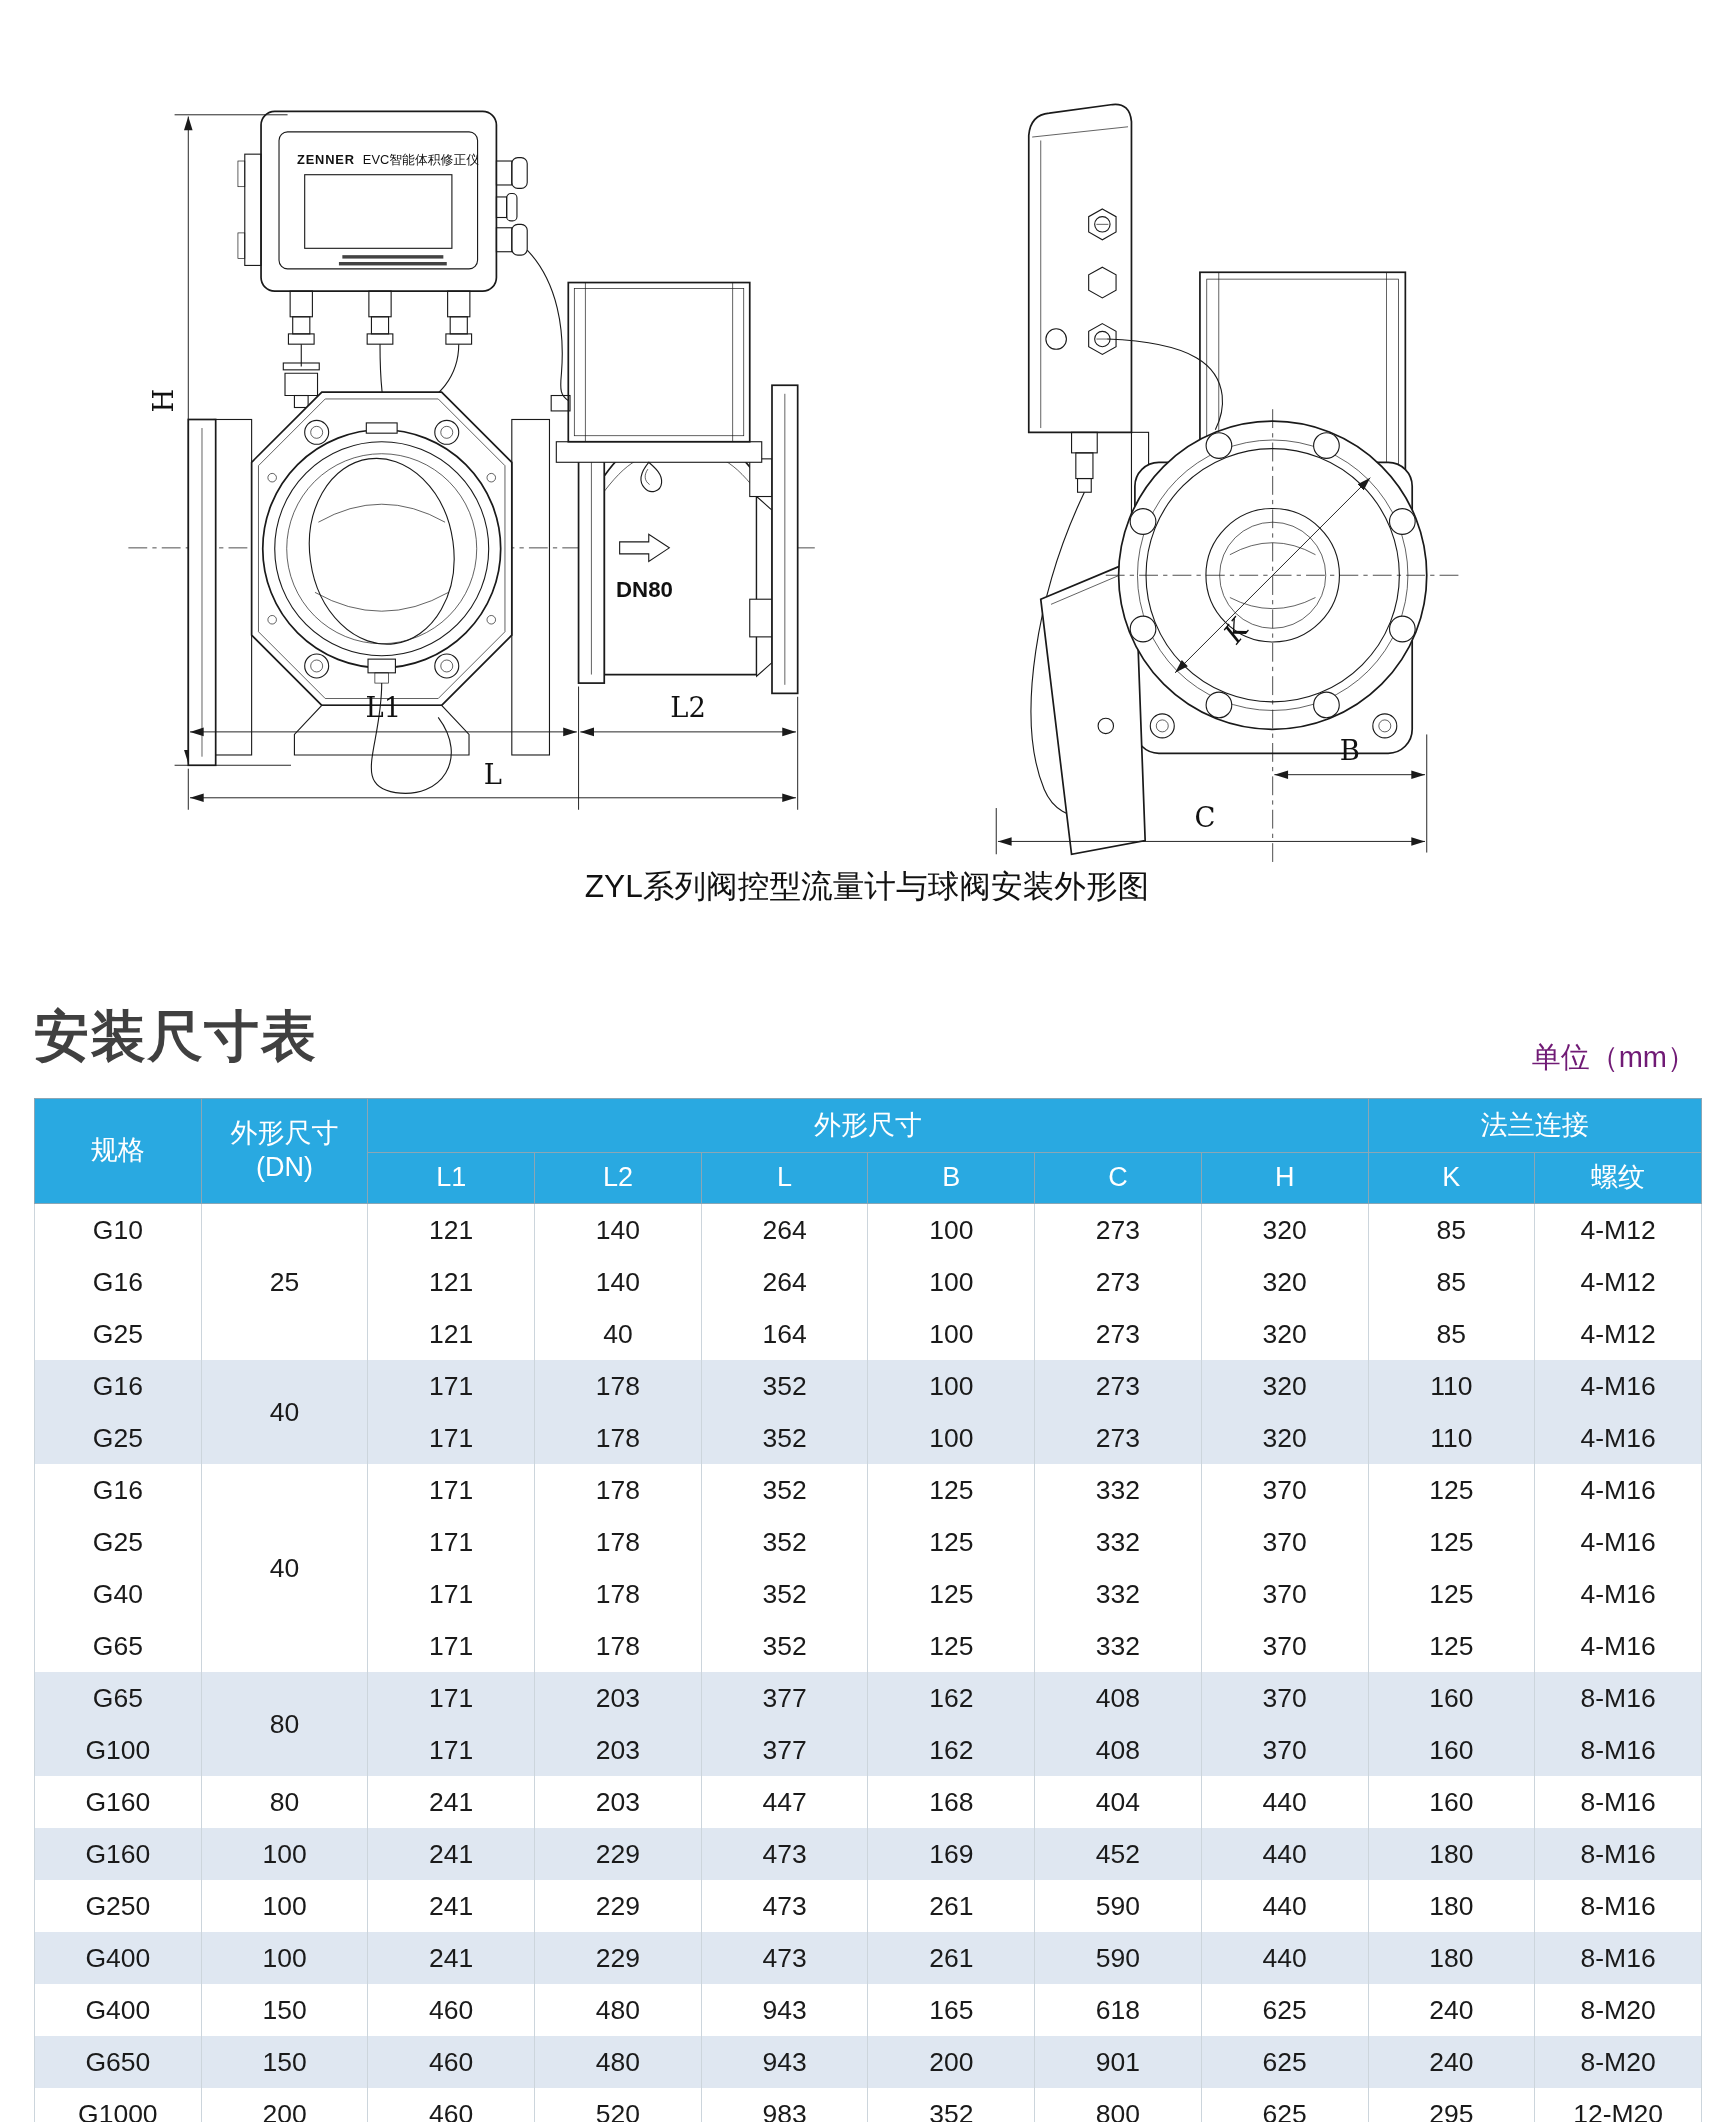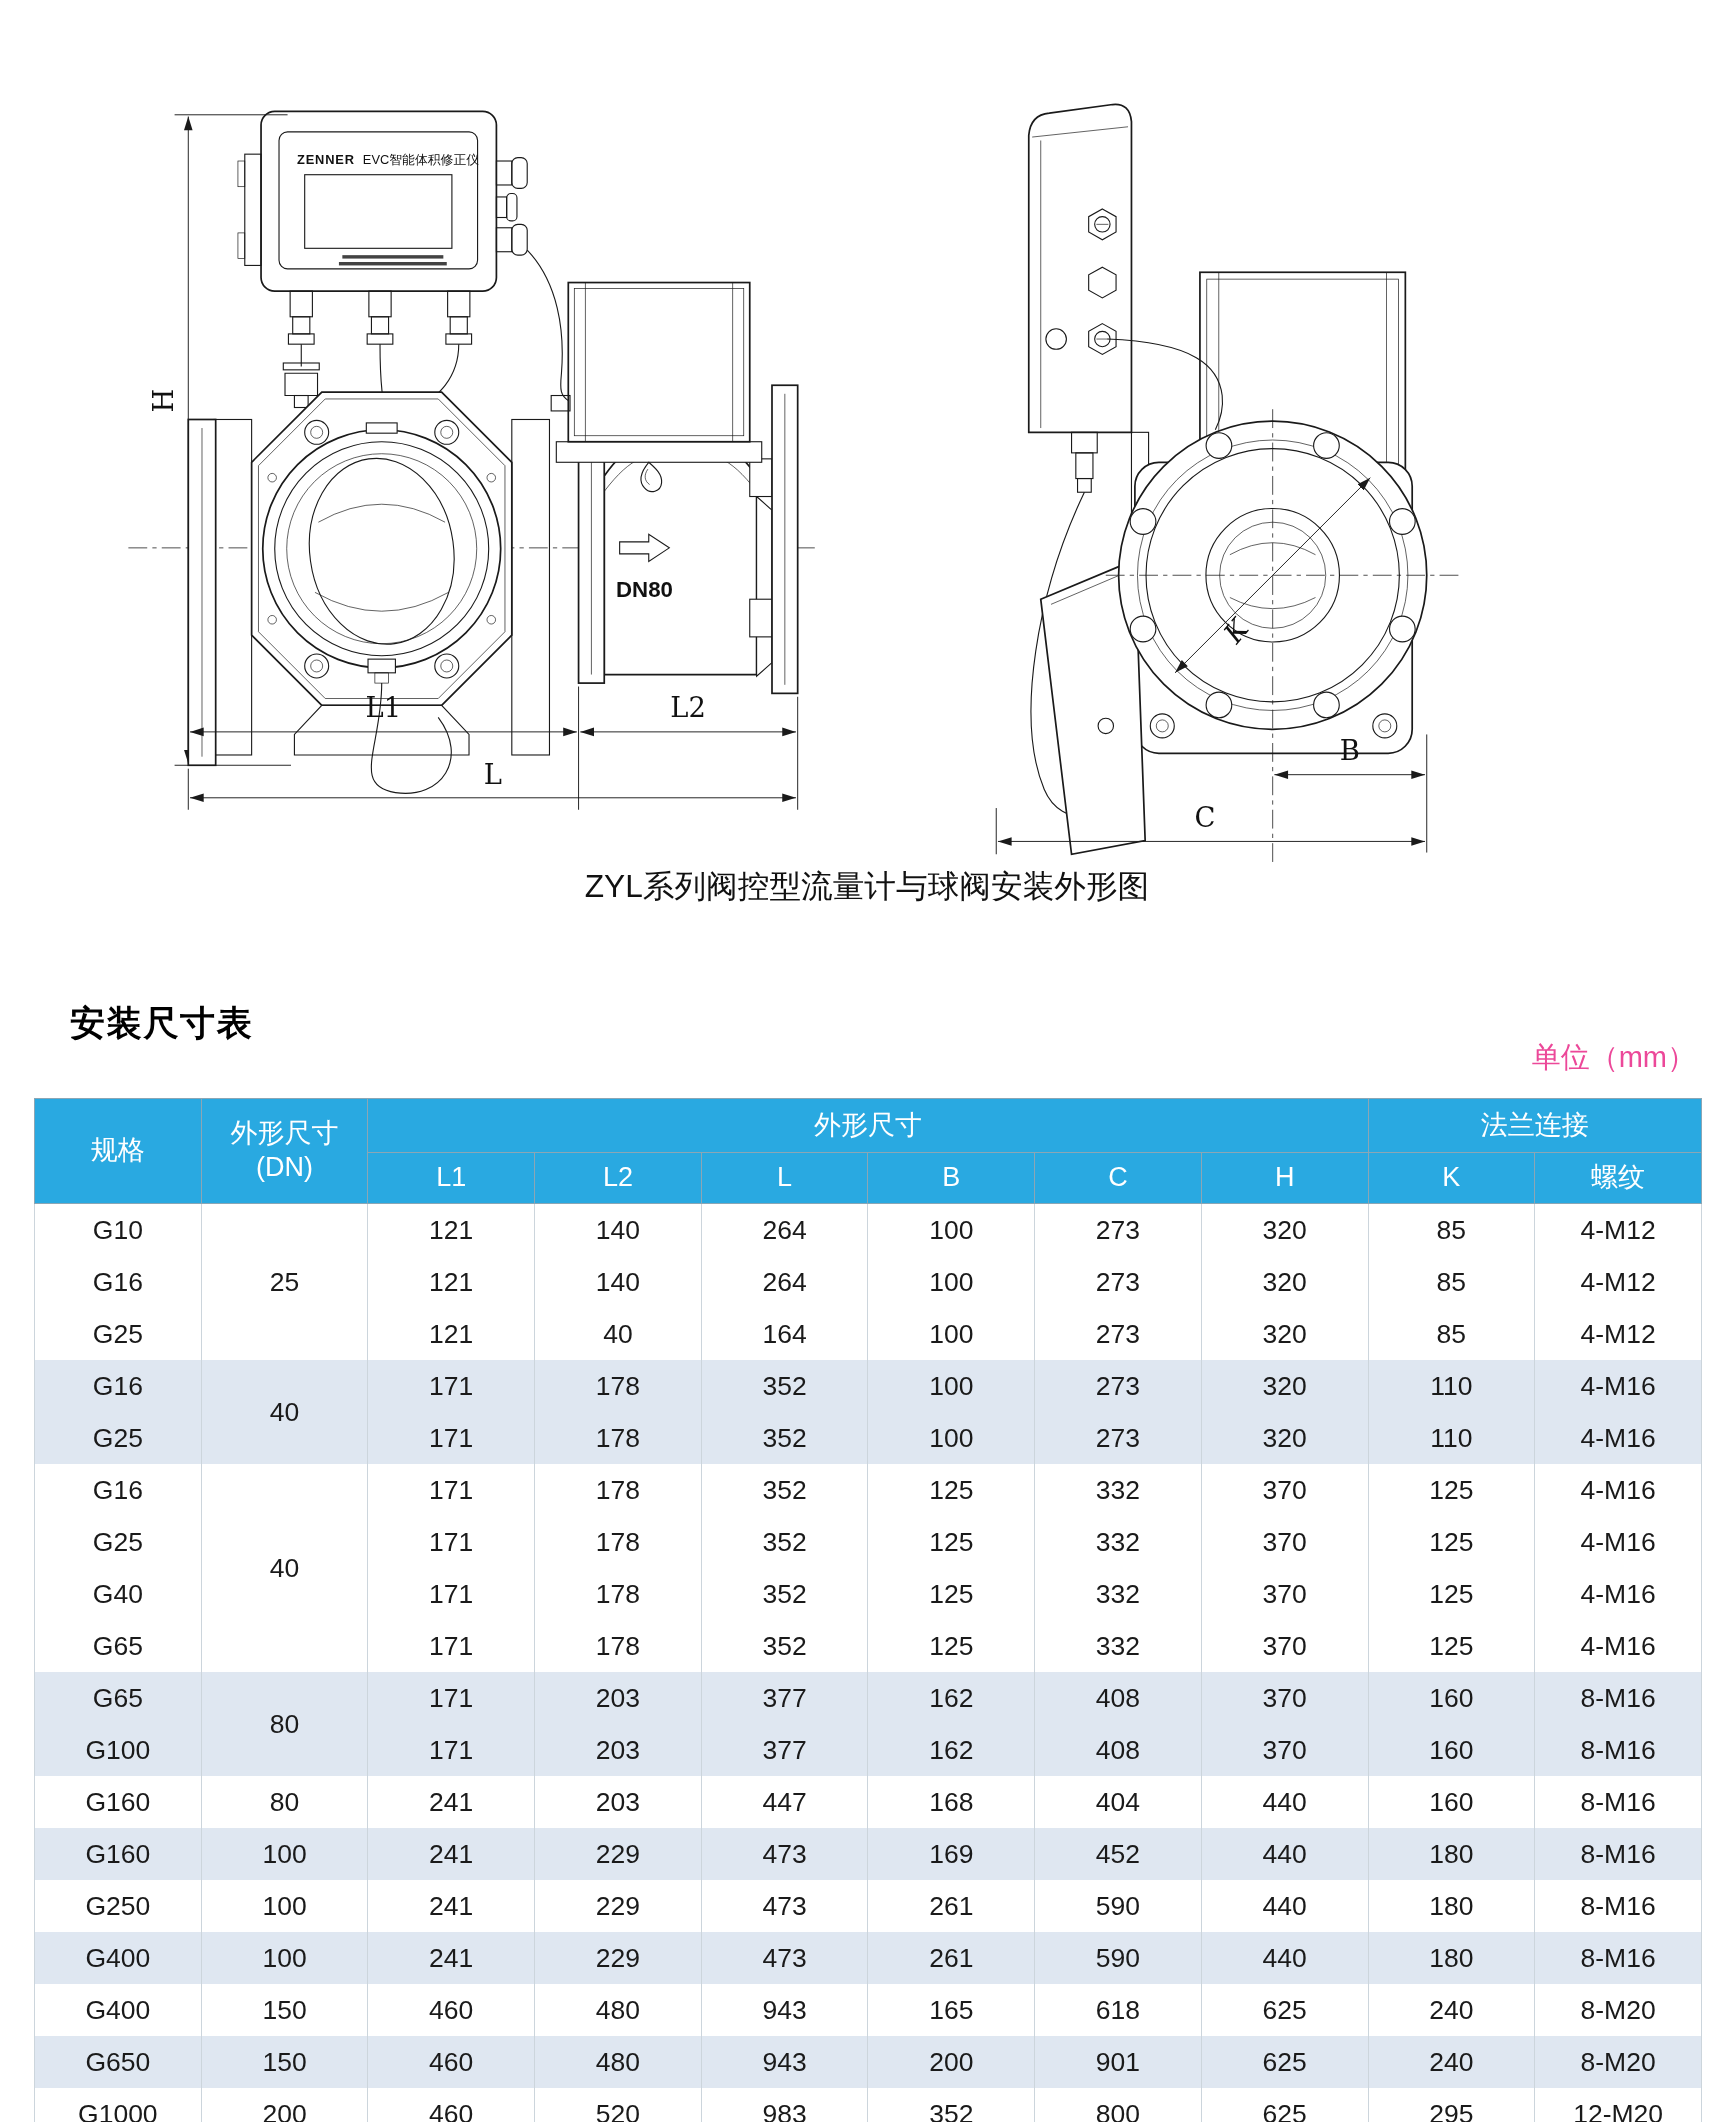--- a/index.html
+++ b/index.html
@@ -9,22 +9,22 @@
   .ln{stroke:#1a1a1a;fill:none;}
   .thick{stroke-width:2;}
   .med{stroke-width:1.3;}
   .thin{stroke-width:0.8;}
   .white{fill:#ffffff;}
   .cl{stroke:#1a1a1a;stroke-width:0.9;fill:none;stroke-dasharray:22 6 5 6;}
   .dim{stroke:#1a1a1a;stroke-width:1.1;fill:none;}
   .dimtxt{font-family:"DejaVu Serif","Liberation Serif",serif;font-size:32px;fill:#111;}
   .smtxt{font-family:"Liberation Sans",sans-serif;fill:#111;}
   .fineprint{fill:#222;opacity:.85;}
-  .section-title{position:absolute;left:34px;top:1000px;font-size:35px;font-weight:700;color:#000000;letter-spacing:1.7px;margin-left:36px;}
-  .unit-note{position:absolute;right:38px;top:1038px;font-size:29px;color:#ec4899;}
+  .section-title{position:absolute;left:34px;top:1000px;font-size:55px;font-weight:700;color:#404040;letter-spacing:1.7px;}
+  .unit-note{position:absolute;right:38px;top:1038px;font-size:29px;color:#701a75;}
   .tbl-wrap{position:absolute;left:34px;top:1098px;width:1668px;}
   table.dims{width:100%;border-collapse:collapse;table-layout:fixed;border-bottom:3.4px solid #a5b3bf;}
   table.dims th{background:#29a9e1;color:#ffffff;font-weight:500;font-size:27px;
     border:0.9px solid #8ba6b5;text-align:center;vertical-align:middle;line-height:1.25;}
   table.dims thead tr:first-child th{height:51px;}
   table.dims thead tr:last-child th{height:48px;}
   table.dims td{height:50px;font-size:26.5px;text-align:center;vertical-align:middle;
     border-left:0.9px solid #ccd5dc;border-right:0.9px solid #ccd5dc;color:#1a1a1a;}
   table.dims tr.striped td{background:#dfe7f1;}
 </style>

